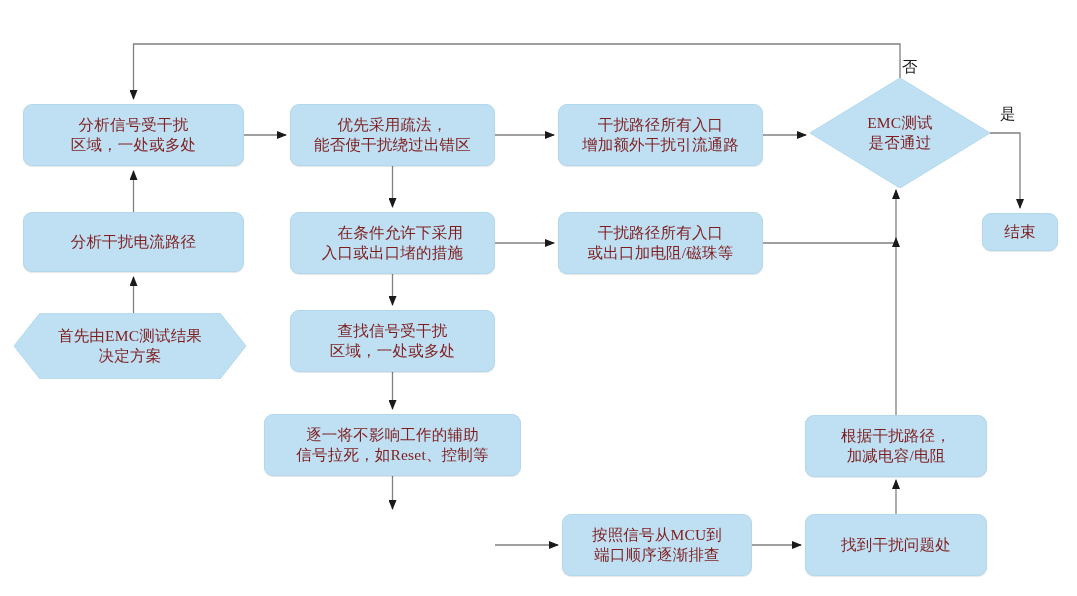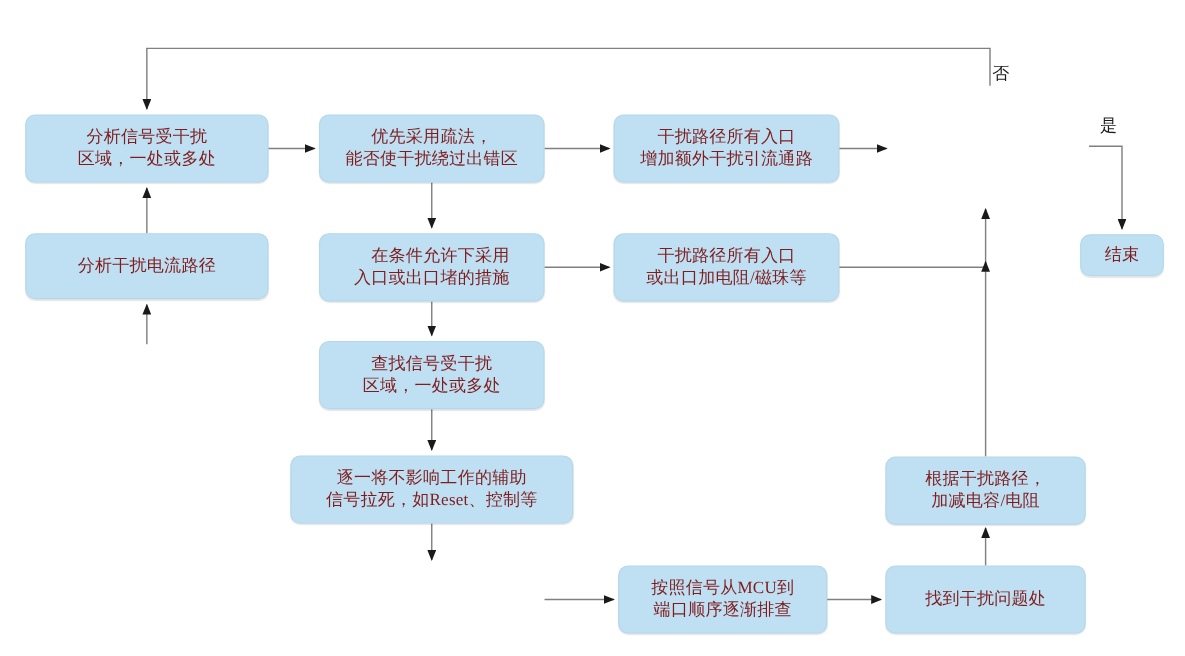--- a/index.html
+++ b/index.html
@@ -111,20 +111,27 @@
       <path d="M896,415 L896,190"></path>
 
       <path d="M763,243 L896,243 L896,238"></path>
 
       <path d="M990,133 L1020,133 L1020,208"></path>
 
       <path d="M900,78 L900,44 L133.5,44 L133.5,99"></path>
     </g>
   </svg>
 
+  <div class="node shape" style="left:14px; top:313px; width:232px; height:66px;">
+    <svg class="shape-svg" viewBox="0 0 232 66" preserveAspectRatio="none">
+      <polygon points="26,0 206,0 232,33 206,66 26,66 0,33" fill="#bfe0f3" stroke="#b2d8ed" stroke-width="1"></polygon>
+    </svg>
+    <span class="node-label">首先由EMC测试结果
+决定方案</span>
+  </div>
 
   <div class="node rect" style="left:23px; top:212px; width:221px; height:60px;">
     <span class="node-label">分析干扰电流路径</span>
   </div>
 
   <div class="node rect" style="left:23px; top:104px; width:221px; height:62px;">
     <span class="node-label">分析信号受干扰
 区域，一处或多处</span>
   </div>
 
@@ -166,20 +173,27 @@
 
   <div class="node rect" style="left:805px; top:415px; width:182px; height:62px;">
     <span class="node-label">根据干扰路径，
 加减电容/电阻</span>
   </div>
 
   <div class="node rect" style="left:805px; top:514px; width:182px; height:62px;">
     <span class="node-label">找到干扰问题处</span>
   </div>
 
+  <div class="node shape" style="left:810px; top:78px; width:180px; height:110px;">
+    <svg class="shape-svg" viewBox="0 0 180 110" preserveAspectRatio="none">
+      <polygon points="90,0 180,55 90,110 0,55" fill="#bfe0f3" stroke="#b2d8ed" stroke-width="1"></polygon>
+    </svg>
+    <span class="node-label">EMC测试
+是否通过</span>
+  </div>
 
   <div class="node rect" style="left:982px; top:213px; width:76px; height:38px;">
     <span class="node-label">结束</span>
   </div>
 
   <span class="edge-label" style="left:902px; top:57px;">否</span>
   <span class="edge-label" style="left:1000px; top:104px;">是</span>
 
 </div>
 

